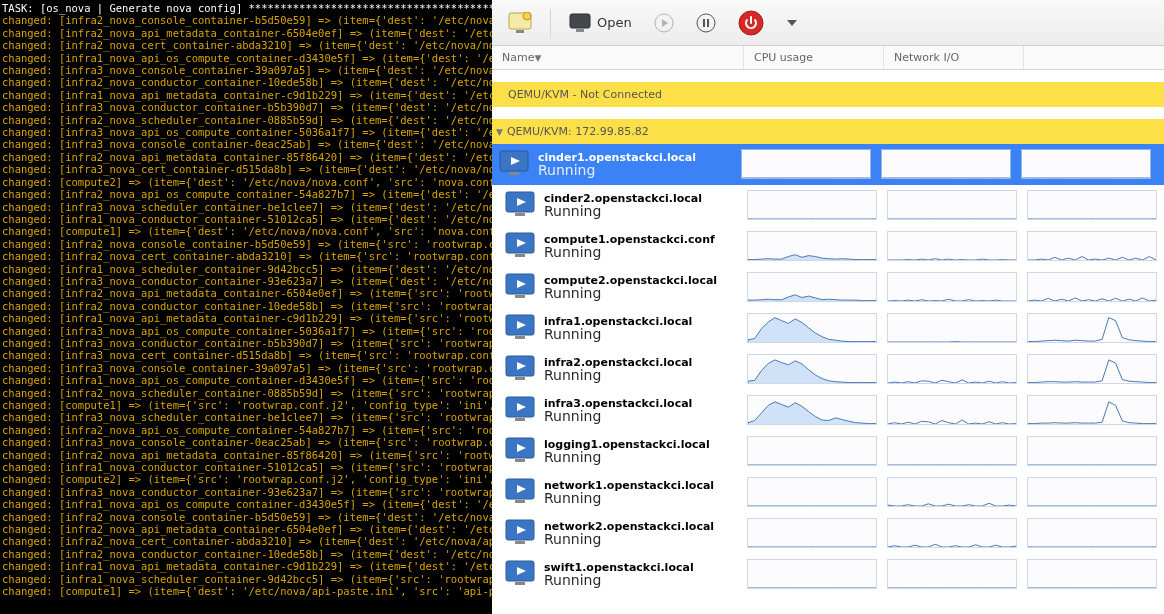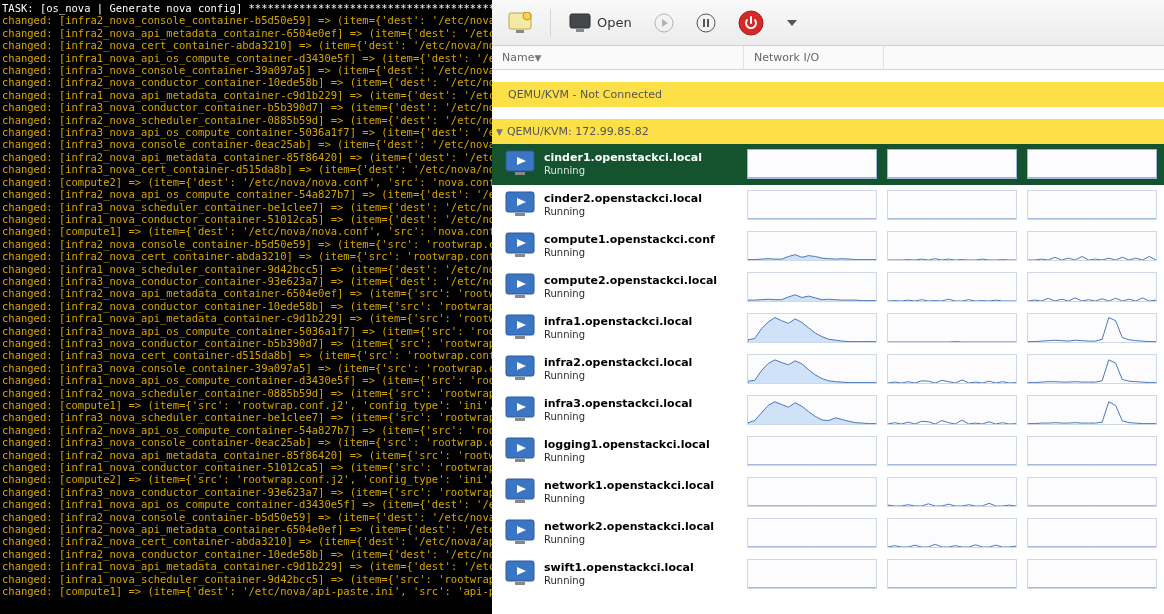--- a/index.html
+++ b/index.html
@@ -75,28 +75,28 @@
     background: #fde047;
     margin-top: 12px;
   }
   .toggled { display: flex; align-items: center; gap: 4px; padding-left: 4px; }
   .vm-row {
     display: flex;
     align-items: flex-start;
     height: 41px;
     padding: 5px 0 0 12px;
   }
-  .vm-row.selected { background: #14532d; color: #fff; }
+  .vm-row.selected { background: #3b82f6; color: #fff; padding-left: 6px; }
   .vm-icon {
     width: 32px; height: 28px; margin-right: 8px;
     display: flex; align-items: center; justify-content: center;
   }
   .vm-text { width: 198px; display: flex; flex-direction: column; line-height: 13px; padding-top: 2px;}
   .vm-name { font-size: 11px; font-weight: bold; }
-  .vm-sub  { font-size: 10px; opacity: .85; }
+  .vm-sub  { font-size: 14px; opacity: .85; }
   .spark-cell {
     width: 130px; height: 30px; margin: 0 5px;
     background: #fcfcff;
     border: 1px solid #cfd8e6;
     position: relative;
   }
   .vm-row.selected .spark-cell { border-color: #9ab7e0; }
   .spark-cell svg { position:absolute; left:0; top:0; width:100%; height:100%; }
   .chev { font-size: 9px; color: #777; }
 </style>
@@ -196,20 +196,23 @@
           <polygon points="1,3 11,3 6,9" fill="#555"></polygon>
         </svg>
     </span>
   </div>
 
   <div class="columns-hdr">
     <div class="col-name">
       <span>Name</span>
       <span class="chev">▼</span>
     </div>
+    <div class="col-cpu">
+        <span>CPU usage</span>
+      </div>
     <div class="col-net">
         <span>Network I/O</span>
       </div>
   </div>
 
   <div class="vmlist" id="vmlist">
       <div class="connection">QEMU/KVM - Not Connected</div>
       <div class="connection toggled">
         <span class="chev">▼</span> 
         <span>QEMU/KVM: 172.99.85.82</span>

